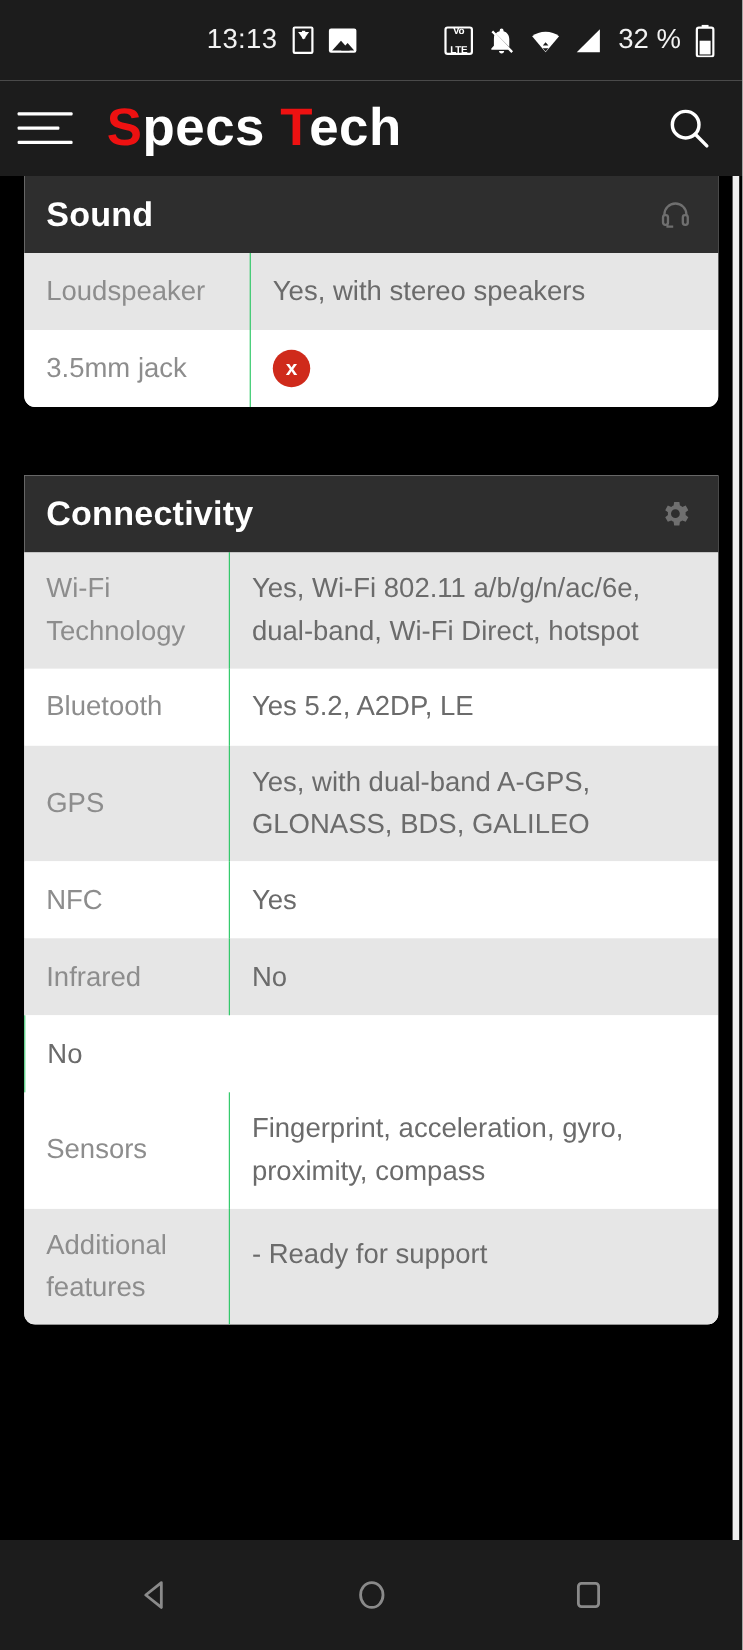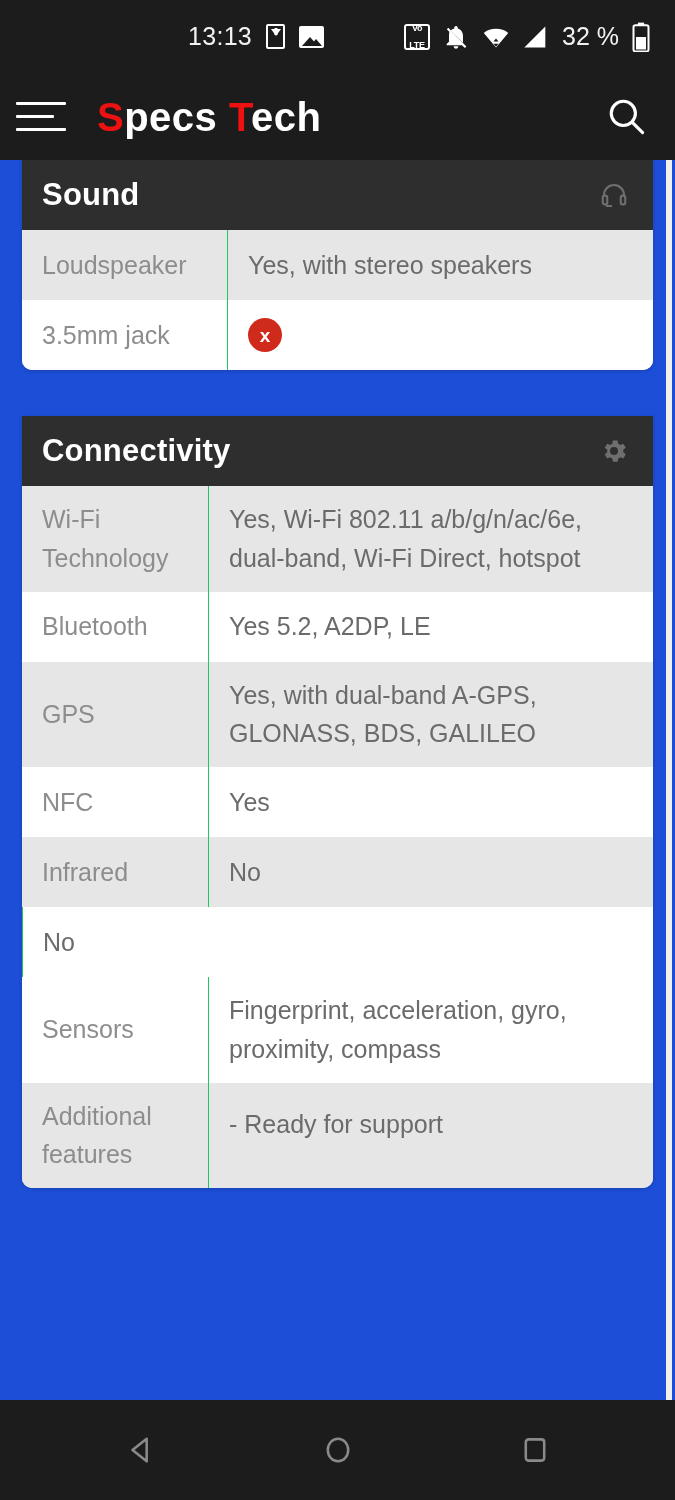--- a/index.html
+++ b/index.html
@@ -71,34 +71,34 @@
   }
   .hamburger {
     margin-left: 16px; width: 50px; height: 44px; display: flex; flex-direction: column;
     justify-content: center; gap: 10px; cursor: pointer;
   }
   .hamburger span { display: block; height: 3px; background: #fff; border-radius: 1px; }
   .hamburger span:nth-child(1) { width: 50px; }
   .hamburger span:nth-child(2) { width: 38px; }
   .hamburger span:nth-child(3) { width: 50px; }
   .logo {
-    margin-left: 31px; font-size: 40px; font-weight: bold; color: #ffffff;
+    margin-left: 31px; font-size: 48px; font-weight: bold; color: #ffffff;
     letter-spacing: 0.5px; white-space: nowrap; line-height: 1;
   }
   .logo .accent { color: #ee1111; }
   .searchbtn {
     position: absolute; right: 22px; top: 50%; transform: translateY(-50%);
     width: 52px; height: 52px; display: flex; align-items: center; justify-content: center;
     cursor: pointer;
   }
 
   
   .content {
     position: absolute; top: 160px; left: 0; width: 675px; height: 1240px;
-    background: #1d4ed8; overflow: hidden;
+    background: #000000; overflow: hidden;
   }
   .scrolltrack {
     position: absolute; right: 3px; top: 0; width: 6px; height: 1240px; background: #f0f0f0;
   }
 
   .card {
     position: absolute; left: 22px; width: 631px;
     background: #ffffff;
     box-shadow: 0 1px 4px rgba(0,0,0,0.18);
     overflow: hidden;
@@ -218,21 +218,21 @@
         <div class="v">Yes, with stereo speakers</div>
       </div>
       <div class="row plain">
         <div class="k">3.5mm jack</div>
         <div class="v">
           <span class="xbadge">x</span>
         </div>
       </div>
     </div>
 
-    <div class="card rb" style="top:256px;">
+    <div class="card rb" style="top:272px;">
       <div class="card-head">
         <span class="title">Connectivity</span>
         <span class="head-icon">
           <svg width="30" height="30" viewBox="0 0 24 24">
             <path fill="#6f6f6f" d="M19.4 13a7.6 7.6 0 0 0 0-2l2-1.6-1.9-3.3-2.5 1a7.6 7.6 0 0 0-1.7-1l-.4-2.6h-3.8l-.4 2.6c-.6.2-1.2.6-1.7 1l-2.5-1L4.6 9.4 6.6 11a7.6 7.6 0 0 0 0 2l-2 1.6 1.9 3.3 2.5-1c.5.4 1.1.8 1.7 1l.4 2.6h3.8l.4-2.6c.6-.2 1.2-.6 1.7-1l2.5 1 1.9-3.3-2-1.6zM12 15.2A3.2 3.2 0 1 1 12 8.8a3.2 3.2 0 0 1 0 6.4z"></path>
           </svg>
         </span>
       </div>
 
       <div class="row alt">

